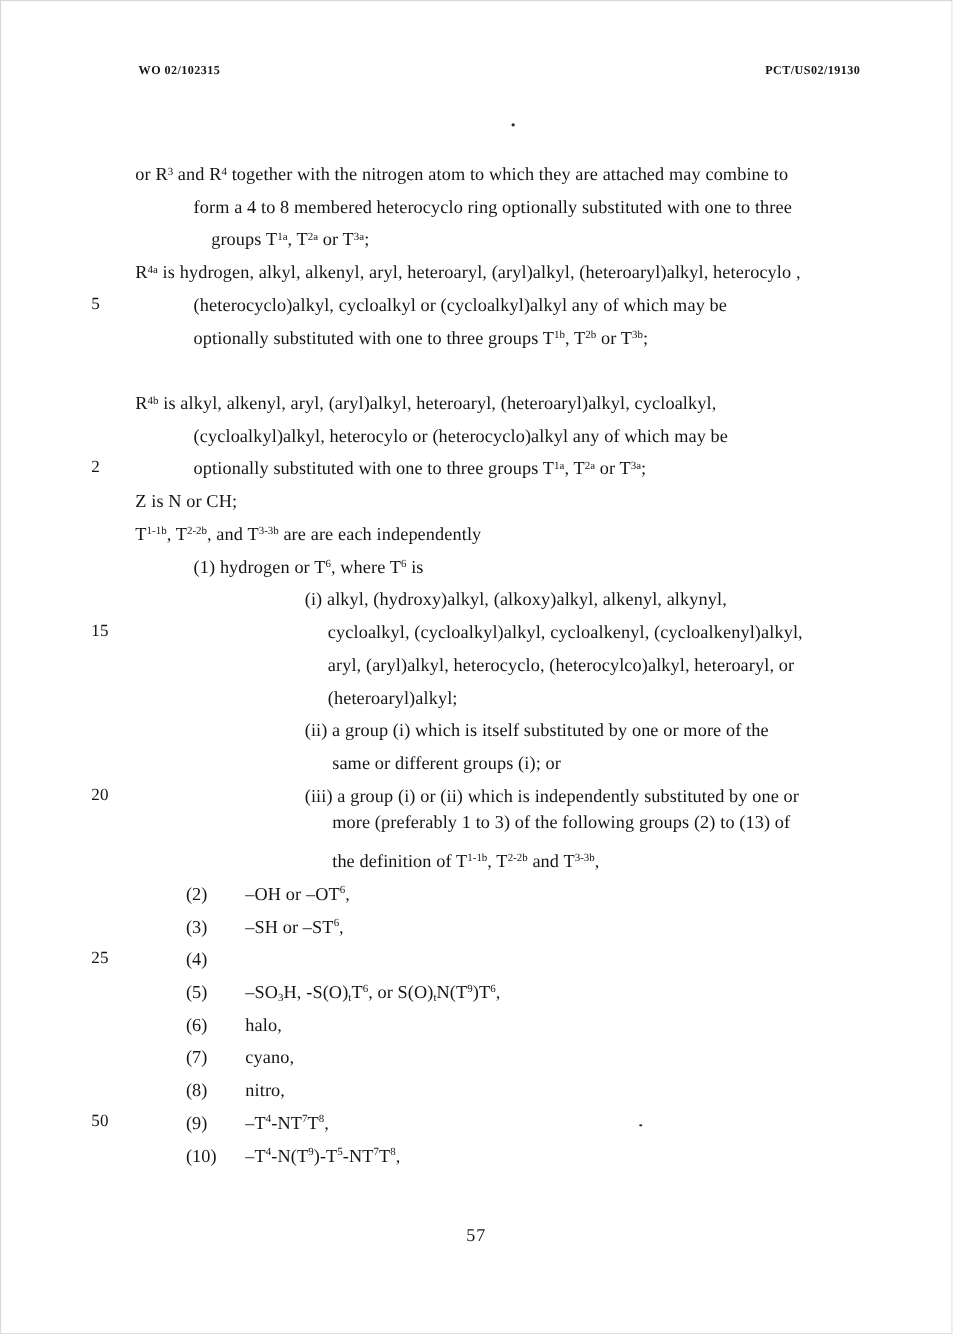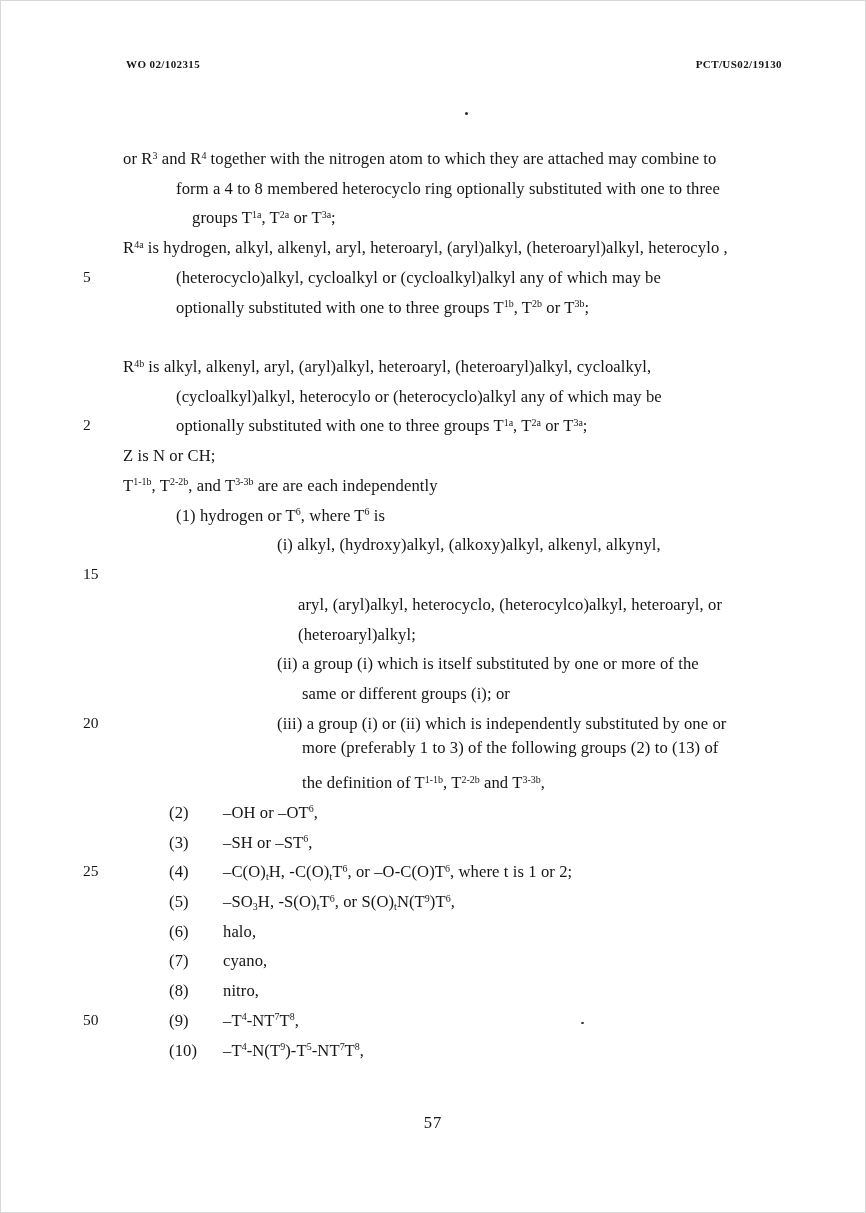--- a/index.html
+++ b/index.html
@@ -83,20 +83,21 @@
         <span class="txt" style="left: 122px;">T<sup>1-1b</sup>, T<sup>2-2b</sup>, and T<sup>3-3b</sup> are are each independently</span>
       </div>
       <div class="line" style="top: 504.64px;">
         <span class="txt" style="left: 175px;">(1) hydrogen or T<sup>6</sup>, where T<sup>6</sup> is</span>
       </div>
       <div class="line" style="top: 534.36px;">
         <span class="txt" style="left: 276px;">(i) alkyl, (hydroxy)alkyl, (alkoxy)alkyl, alkenyl, alkynyl,</span>
       </div>
       <div class="line" style="top: 564.08px;">
         <span class="margin-num">15</span>
+        <span class="txt" style="left: 297px;">cycloalkyl, (cycloalkyl)alkyl, cycloalkenyl, (cycloalkenyl)alkyl,</span>
       </div>
       <div class="line" style="top: 593.8px;">
         <span class="txt" style="left: 297px;">aryl, (aryl)alkyl, heterocyclo, (heterocylco)alkyl, heteroaryl, or</span>
       </div>
       <div class="line" style="top: 623.52px;">
         <span class="txt" style="left: 297px;">(heteroaryl)alkyl;</span>
       </div>
       <div class="line" style="top: 653.24px;">
         <span class="txt" style="left: 276px;">(ii) a group (i) which is itself substituted by one or more of the</span>
       </div>
@@ -117,21 +118,20 @@
         <span class="item-label">(2)</span>
         <span class="txt" style="left: 222px;">–OH or –OT<sup>6</sup>,</span>
       </div>
       <div class="line" style="top: 831.56px;">
         <span class="item-label">(3)</span>
         <span class="txt" style="left: 222px; text-align: center;">–SH or –ST<sup>6</sup>,</span>
       </div>
       <div class="line" style="top: 861.28px;">
         <span class="margin-num">25</span>
         <span class="item-label">(4)</span>
-        <span class="txt" style="left: 222px;">–C(O)<sub>t</sub>H, -C(O)<sub>t</sub>T<sup>6</sup>, or –O-C(O)T<sup>6</sup>, where t is 1 or 2;</span>
       </div>
       <div class="line" style="top: 891px;">
         <span class="item-label">(5)</span>
         <span class="txt" style="left: 222px;">–SO<sub>3</sub>H, -S(O)<sub>t</sub>T<sup>6</sup>, or S(O)<sub>t</sub>N(T<sup>9</sup>)T<sup>6</sup>,</span>
       </div>
       <div class="line" style="top: 920.72px;">
         <span class="item-label">(6)</span>
         <span class="txt" style="left: 222px;">halo,</span>
       </div>
       <div class="line" style="top: 950.44px;">

